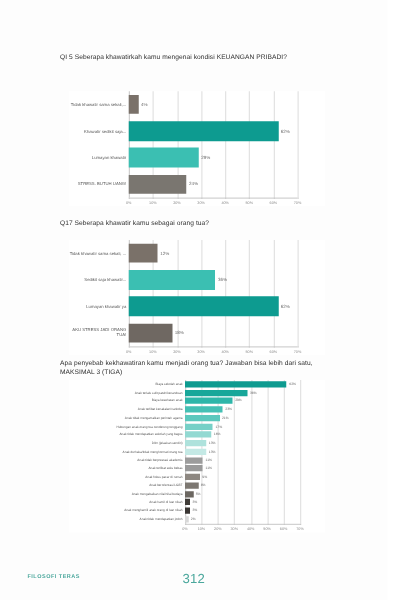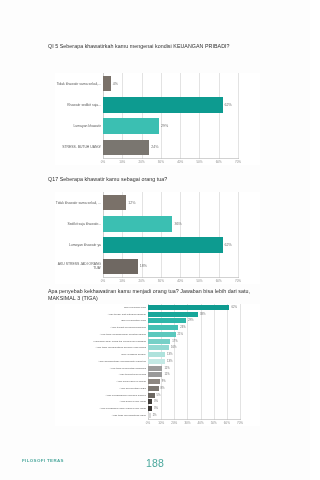--- a/index.html
+++ b/index.html
@@ -406,15 +406,15 @@
           <div class="tick" style="left: 65.7143px; top: 2px;">50%</div>
           <div class="tickmark" style="left: 78.8571px; top: 0px;"></div>
           <div class="tick" style="left: 78.8571px; top: 2px;">60%</div>
           <div class="tickmark" style="left: 92px; top: 0px;"></div>
           <div class="tick" style="left: 92px; top: 2px;">70%</div>
         </div>
       </div>
   </div>
 
   <div class="footer-brand">FILOSOFI TERAS</div>
-  <div class="footer-page">188</div>
+  <div class="footer-page">312</div>
 
 </div>
 
 </body></html>

